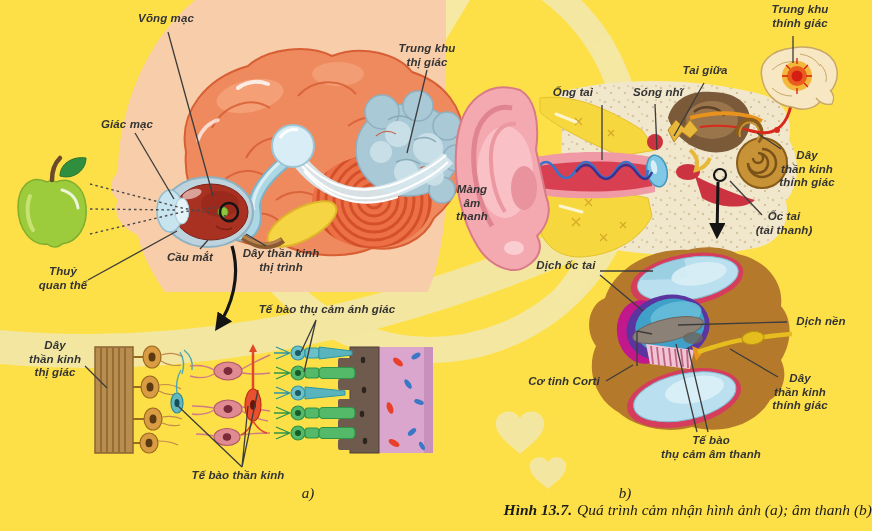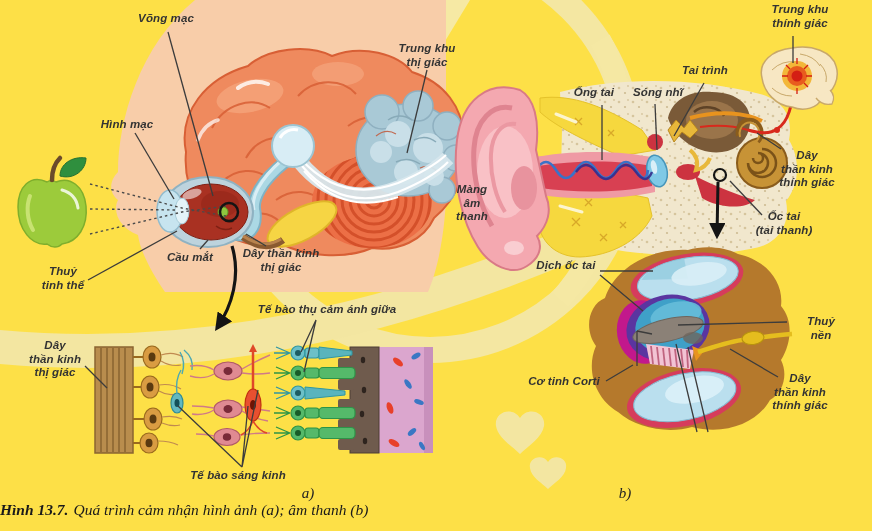--- a/index.html
+++ b/index.html
@@ -4,21 +4,21 @@
 <style>
   html,body{margin:0;padding:0;background:#ffffff;}
   .canvas{position:relative;width:872px;height:531px;background:#fde047;overflow:hidden;
           font-family:"Liberation Sans",sans-serif;font-style:italic;}
   svg{position:absolute;left:0;top:0;}
   .lbl{position:absolute;transform:translateX(-50%);text-align:center;
        font-size:11.5px;font-weight:600;color:#333;line-height:1.18;
        white-space:pre-line;letter-spacing:.1px;}
   .panel-letter{position:absolute;transform:translateX(-50%);
        font-family:"Liberation Serif",serif;font-size:15px;color:#222;font-weight:400;}
-  .caption{position:absolute;left:0;top:501px;width:872px;text-align:left;
+  .caption{position:absolute;left:0;top:501px;width:872px;text-align:right;
        font-family:"Liberation Serif",serif;font-size:15.5px;color:#1a1a1a;}
   .caption .b{font-weight:bold;margin-right:5px;}
 </style>
 </head>
 <body>
 
 <div class="canvas">
 
 <svg width="872" height="531" viewBox="0 0 872 531">
   <defs>
@@ -465,50 +465,52 @@
     <path d="M 762,215 L 730,181"></path>
     <path d="M 600,271 L 653,271 M 600,275 L 643,311"></path>
     <path d="M 787,322 L 678,325"></path>
     <path d="M 606,381 L 633,365 M 637,331 L 637,366 M 637,331 L 652,334"></path>
     <path d="M 697,432 L 676,344 M 708,432 L 688,347"></path>
     <path d="M 778,377 L 730,349"></path>
   </g>
 </svg>
 
 <div class="lbl" style="left:166px;top:12px">Võng mạc</div>
-<div class="lbl" style="left:127px;top:118px">Hình mạc</div>
+<div class="lbl" style="left:127px;top:118px">Giác mạc</div>
 <div class="lbl" style="left:427px;top:42px">Trung khu
 thị giác</div>
 <div class="lbl" style="left:63px;top:265px">Thuỷ
-tinh thể</div>
+quan thể</div>
 <div class="lbl" style="left:190px;top:251px">Cầu mắt</div>
 <div class="lbl" style="left:281px;top:247px">Dây thần kinh
-thị giác</div>
+thị trình</div>
 <div class="lbl" style="left:55px;top:339px">Dây
 thần kinh
 thị giác</div>
-<div class="lbl" style="left:327px;top:303px">Tế bào thụ cảm ánh giữa</div>
-<div class="lbl" style="left:238px;top:469px">Tế bào sáng kinh</div>
+<div class="lbl" style="left:327px;top:303px">Tế bào thụ cảm ánh giác</div>
+<div class="lbl" style="left:238px;top:469px">Tế bào thần kinh</div>
 
 <div class="lbl" style="left:800px;top:3px">Trung khu
 thính giác</div>
-<div class="lbl" style="left:705px;top:64px">Tai trình</div>
-<div class="lbl" style="left:594px;top:86px">Ống tai</div>
+<div class="lbl" style="left:705px;top:64px">Tai giữa</div>
+<div class="lbl" style="left:573px;top:86px">Ống tai</div>
 <div class="lbl" style="left:658px;top:86px">Sóng nhĩ</div>
 <div class="lbl" style="left:472px;top:183px">Màng
 âm
 thanh</div>
 <div class="lbl" style="left:807px;top:149px">Dây
 thần kinh
 thính giác</div>
 <div class="lbl" style="left:784px;top:210px">Ốc tai
 (tai thanh)</div>
 <div class="lbl" style="left:566px;top:259px">Dịch ốc tai</div>
-<div class="lbl" style="left:821px;top:315px">Thuỷ nền</div>
+<div class="lbl" style="left:821px;top:315px">Dịch nền</div>
 <div class="lbl" style="left:564px;top:375px">Cơ tinh Corti</div>
+<div class="lbl" style="left:711px;top:434px">Tế bào
+thụ cảm âm thanh</div>
 <div class="lbl" style="left:800px;top:372px">Dây
 thần kinh
 thính giác</div>
 
 <div class="panel-letter" style="left:308px;top:485px">a)</div>
 <div class="panel-letter" style="left:625px;top:485px">b)</div>
 
 <div class="caption">
   <span class="b">Hình 13.7.</span><span>Quá trình cảm nhận hình ảnh (a); âm thanh (b)</span>
 </div>

